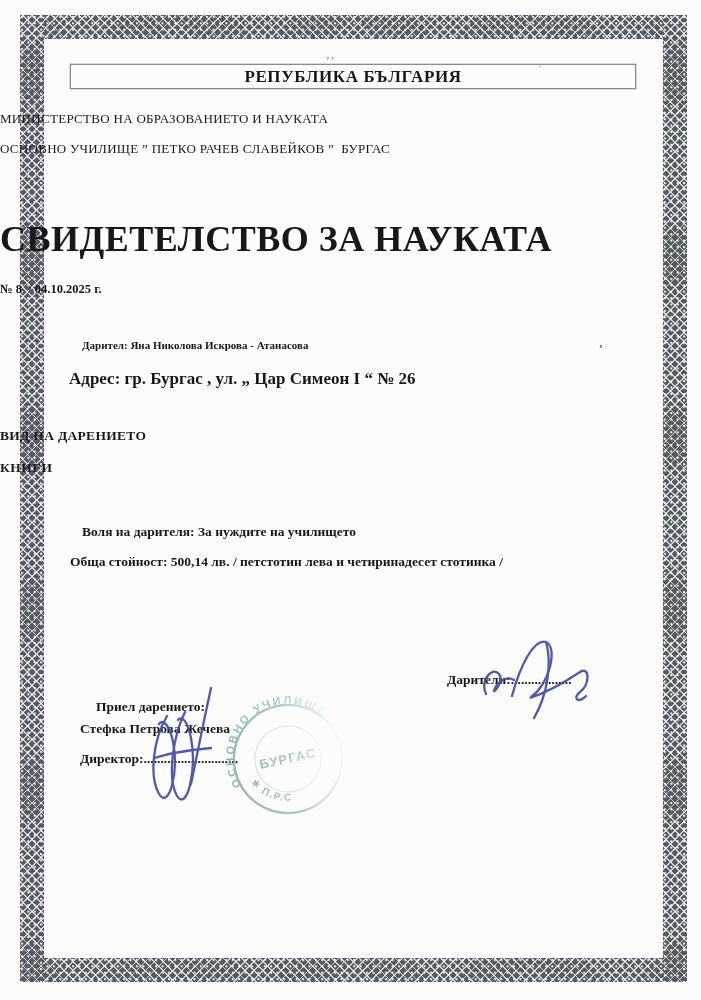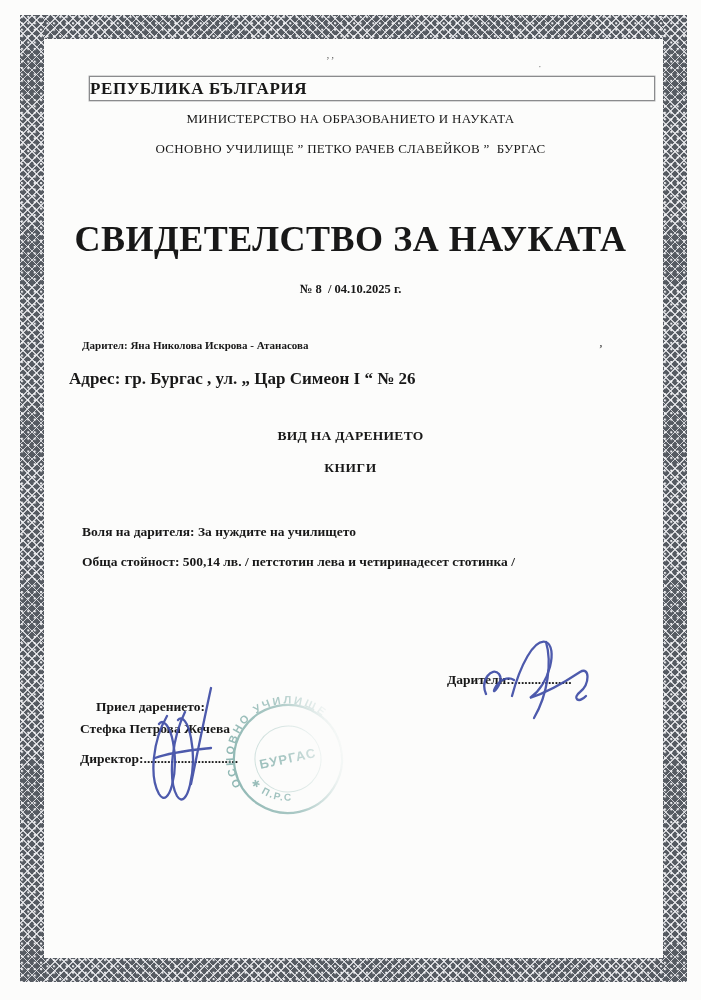--- a/index.html
+++ b/index.html
@@ -15,41 +15,40 @@
       repeating-linear-gradient(-45deg, rgba(240,240,243,.8) 0 1.2px, transparent 1.2px 6.4px);
     background-size:6.4px 6.4px, auto, auto;
   }
   .b-top{left:20px;top:15px;right:14px;height:24px;}
   .b-bottom{left:20px;bottom:18px;right:14px;height:24px;}
   .b-left{left:20px;top:15px;bottom:18px;width:24px;}
   .b-right{right:14px;top:15px;bottom:18px;width:24px;}
 
   .t{position:absolute;white-space:pre;line-height:1.16;}
   .b{font-weight:bold;}
-  .center{left:0;right:0;text-align:center;}
+  .center{left:0;right:0;}
 
   .country-box{
-    position:absolute;left:70px;top:76px;width:564px;height:23px;
-    border:1px solid #8a8b8d;display:flex;align-items:center;
+    position:absolute;left:70px;top:64px;width:564px;height:23px;
+    border:1px solid #8a8b8d;display:flex;align-items:center;justify-content:center;
     box-shadow:0 0 0 0.5px #b5b5b5;
-    margin-left:19px;
   }
   .country-box span{font-weight:bold;font-size:17px;letter-spacing:.6px;}
 
   .ministry{top:111px;font-size:13px;letter-spacing:.3px;}
   .school{top:141px;font-size:13px;letter-spacing:.3px;}
   .doc-title{top:219px;font-size:36px;font-weight:bold;letter-spacing:.5px;}
   .numline{top:282px;font-size:12.5px;font-weight:bold;}
 
   .donor{left:82px;top:339px;font-size:11px;}
   .address{left:69px;top:369px;font-size:17px;}
   .vid{top:428px;font-size:13.5px;letter-spacing:.3px;}
   .knigi{top:460px;font-size:13.5px;letter-spacing:.5px;}
   .volya{left:82px;top:524px;font-size:13.5px;}
-  .obshta{left:82px;top:554px;font-size:13.5px;}
+  .obshta{left:70px;top:554px;font-size:13.5px;}
 
   .donors-label{left:447px;top:672px;font-size:13.5px;}
   .donor-name{left:396px;top:700px;width:256px;text-align:center;font-size:13.5px;}
   .priel{left:84px;top:699px;font-size:13.5px;margin-left:12px;}
   .stefka{left:80px;top:721px;font-size:13.5px;}
   .direktor{left:80px;top:751px;font-size:13.5px;}
 
   .artifact{position:absolute;color:#2c2c2c;}
   .a-top-center{left:326px;top:54px;font-size:11px;opacity:.75;letter-spacing:2px;}
   .a-top-right{left:538px;top:60px;font-size:11px;opacity:.6;}

